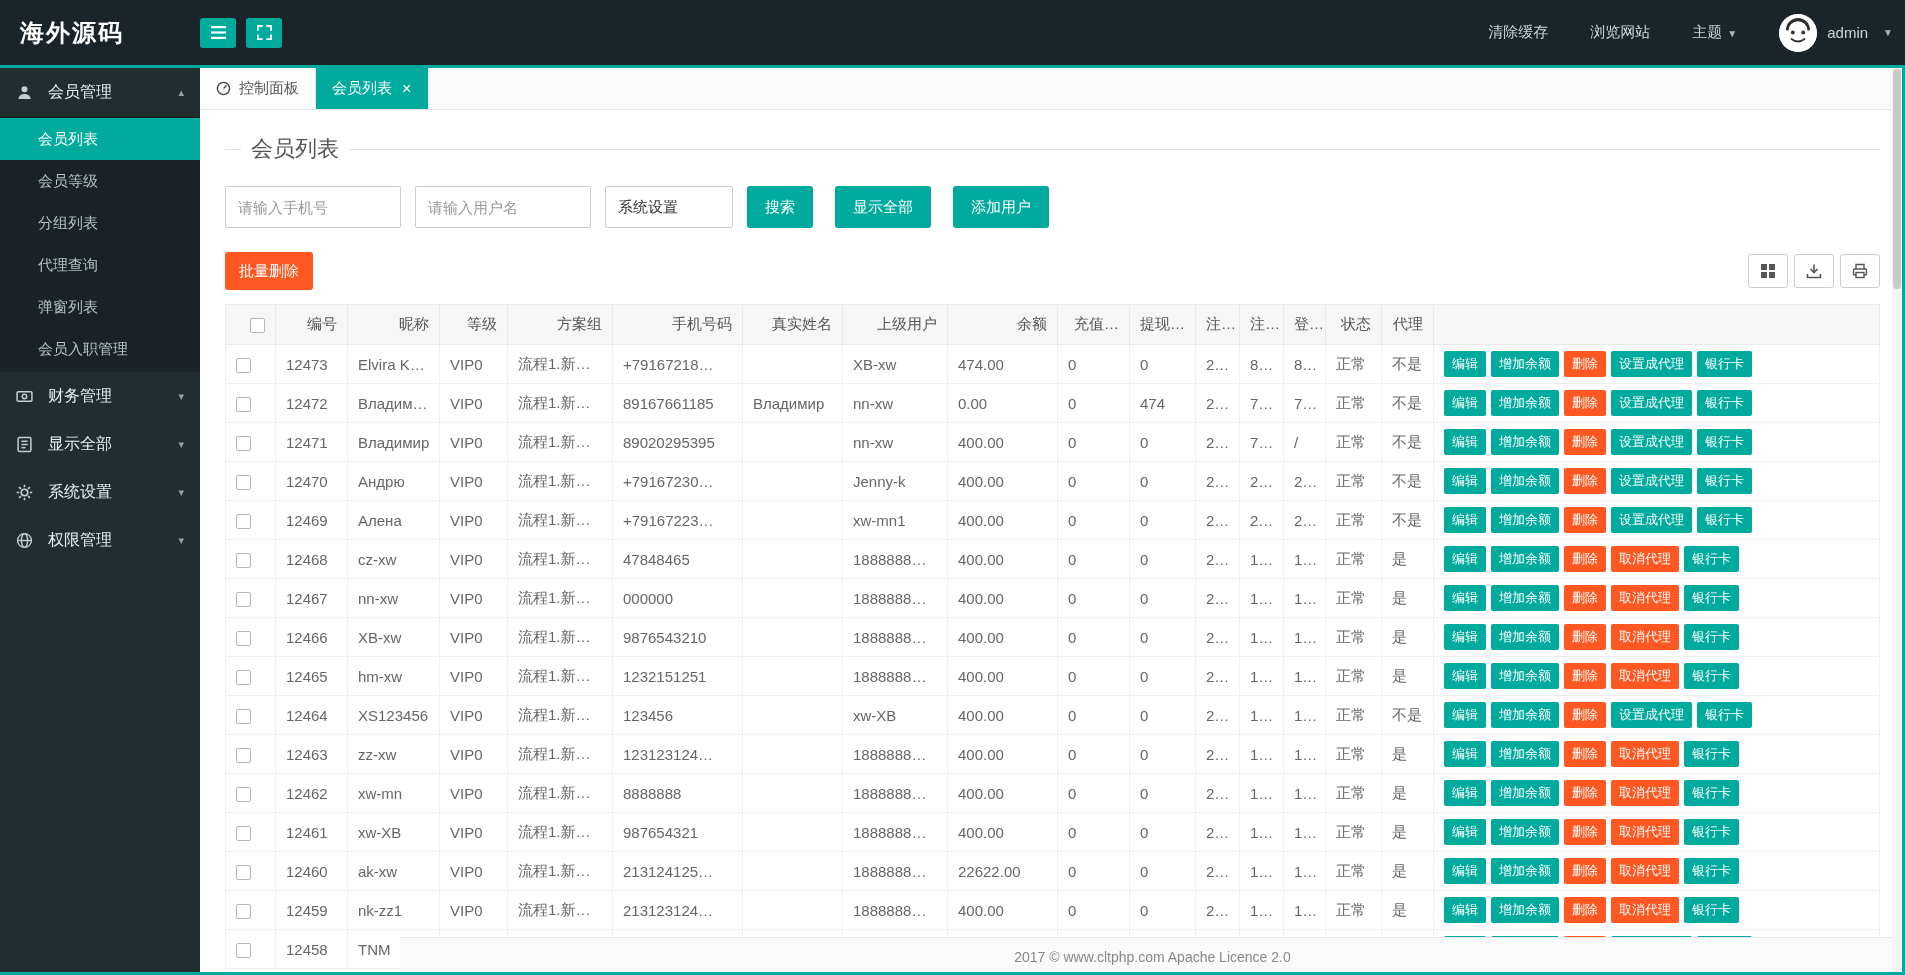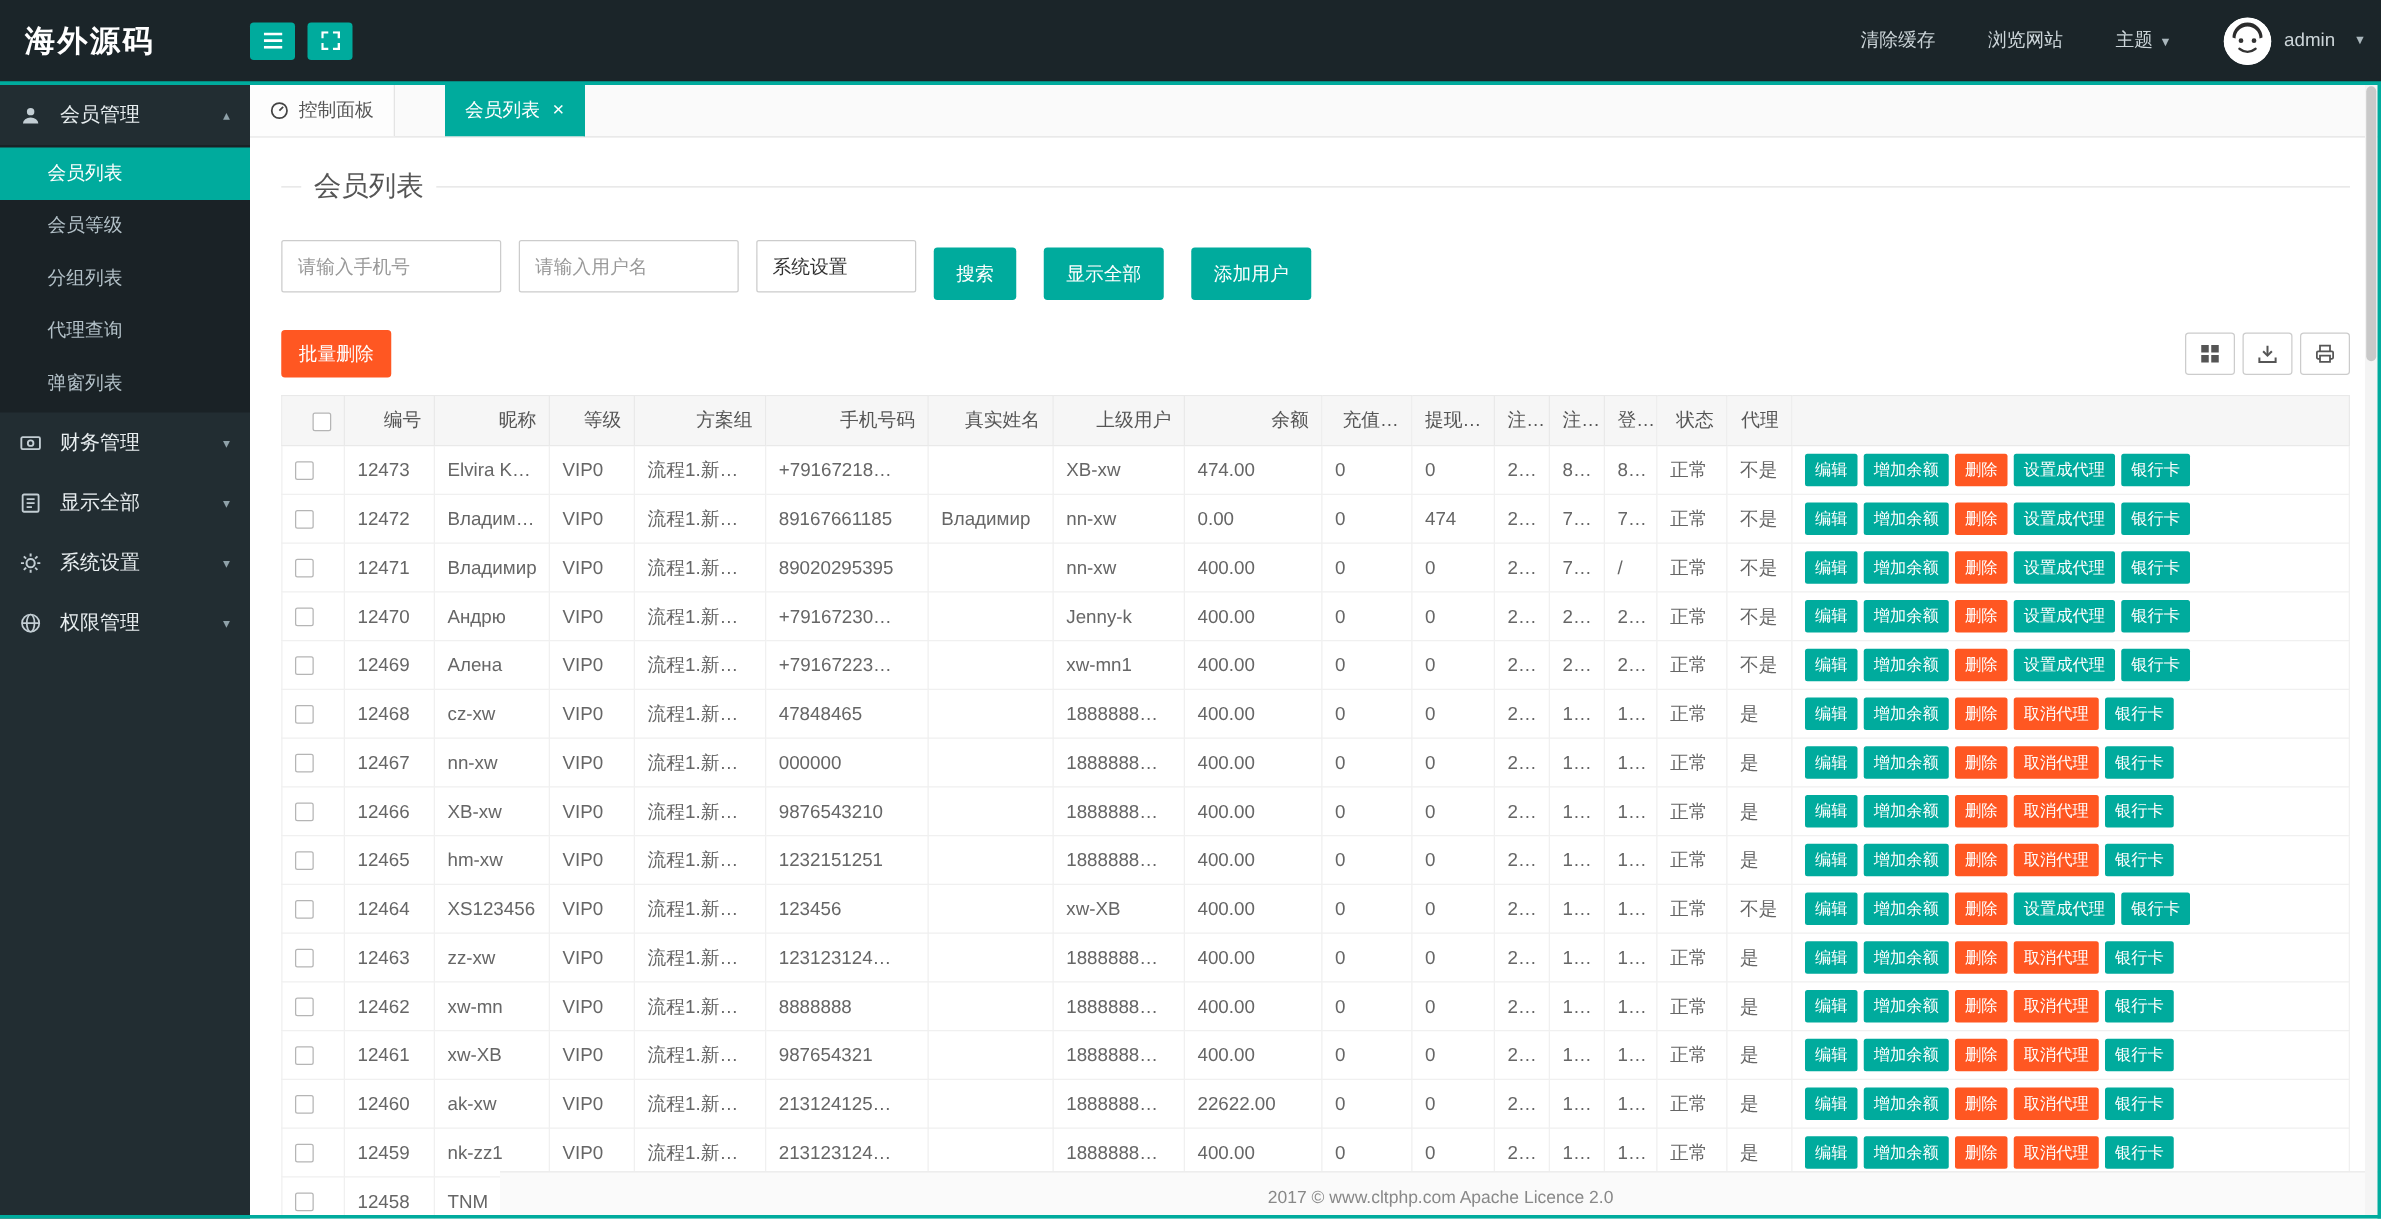--- a/index.html
+++ b/index.html
@@ -51,21 +51,21 @@
   .chevron { font-size:11px; color:#8fa1a9; }
   .submenu { background:#1a2226; padding:2px 0; }
   .submenu-item {
     height:42px; line-height:42px; padding-left:38px;
     color:#b3c1c8; font-size:15px; cursor:pointer;
   }
   .submenu-item.active { background:#00ab9d; color:#fff; }
 
   
   .content { position:absolute; left:200px; top:68px; right:0; bottom:0; background:#fff; overflow:hidden; }
-  .tabs { height:42px; background:#fafafa; border-bottom:1px solid #e4e4e4; display:flex;gap:40px; }
+  .tabs { height:42px; background:#fafafa; border-bottom:1px solid #e4e4e4; display:flex; }
   .tab {
     display:flex; align-items:center; gap:8px; padding:0 16px;
     font-size:15px; color:#555; background:#fdfdfd; border-right:1px solid #e4e4e4; cursor:pointer;
   }
   .tab .tab-icon { display:flex; color:#444; }
   .tab.active { background:#00ab9d; color:#fff; border-right-color:#00ab9d; }
   .tab-close { font-size:16px; margin-left:2px; cursor:pointer; }
 
   .main { padding:14px 25px 0; position:relative; }
 
@@ -81,21 +81,21 @@
     font-family:inherit;
   }
   .input::placeholder { color:#999; }
   .select {
     width:128px; height:42px; border:1px solid #ccc; border-radius:2px;
     display:flex; align-items:center; padding:0 12px; font-size:15px; color:#333;
     margin-right:14px; background:#fff; cursor:pointer;
   }
   .btn {
     height:42px; padding:0 18px; border:none; border-radius:3px;
-    background:#00ab9d; color:#fff; font-size:15px; cursor:pointer; font-family:inherit;margin-top:12px;
+    background:#00ab9d; color:#fff; font-size:15px; cursor:pointer; font-family:inherit;
   }
   .btn + .btn { margin-left:22px; }
 
   .toolbar { display:flex; align-items:center; margin-top:24px; }
   .btn-danger {
     height:38px; padding:0 14px; border:none; border-radius:3px;
     background:#ff5722; color:#fff; font-size:15px; cursor:pointer; font-family:inherit;
   }
   .tool-icons { margin-left:auto; display:flex; gap:6px; }
   .tool-btn {
@@ -192,20 +192,21 @@
         </span>
         <span class="mlabel">会员管理</span>
         <span class="chevron">▴</span>
       </div>
       <div class="submenu">
         <div class="submenu-item active">会员列表</div>
         <div class="submenu-item">会员等级</div>
         <div class="submenu-item">分组列表</div>
         <div class="submenu-item">代理查询</div>
         <div class="submenu-item">弹窗列表</div>
+        <div class="submenu-item">会员入职管理</div>
       </div>
       <div class="menu-item">
         <span class="micon">
           <svg viewBox="0 0 16 16" fill="none" stroke="currentColor" stroke-width="1.4">
             <rect x="1" y="3.5" width="14" height="9" rx="1"></rect>
             <circle cx="8" cy="8" r="2.1"></circle>
           </svg>
         </span>
         <span class="mlabel">财务管理</span>
         <span class="chevron">▾</span>

